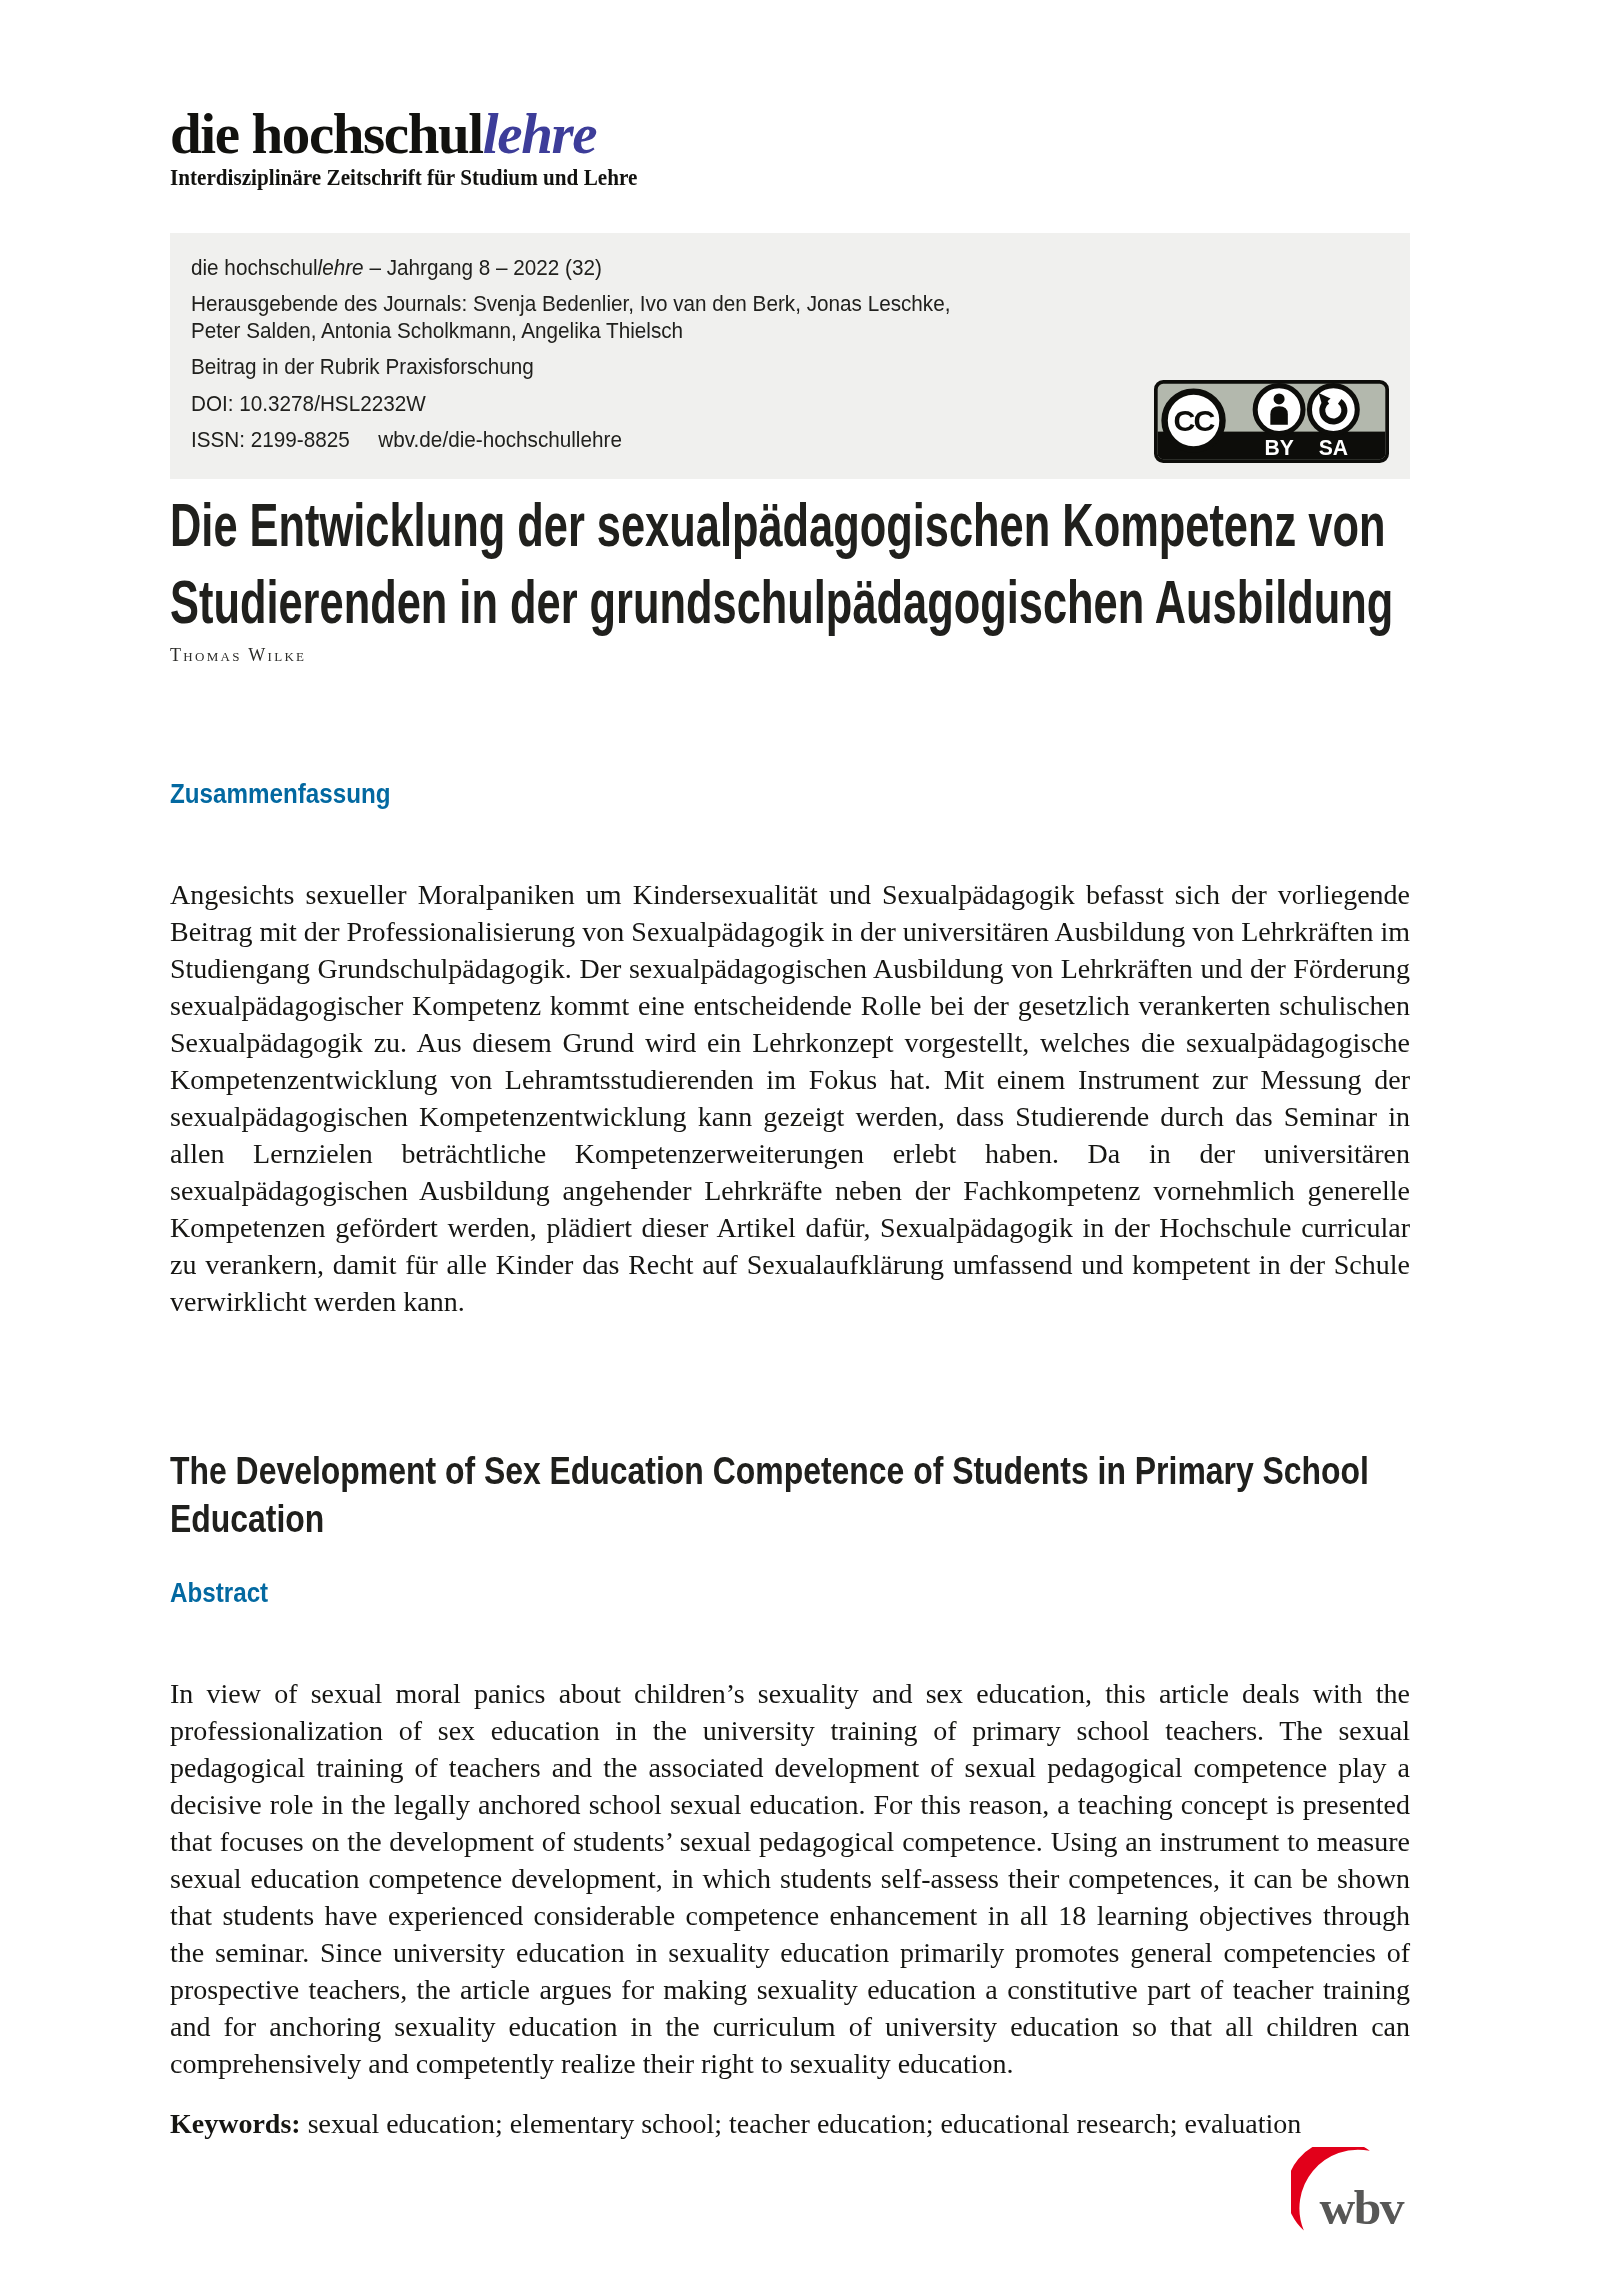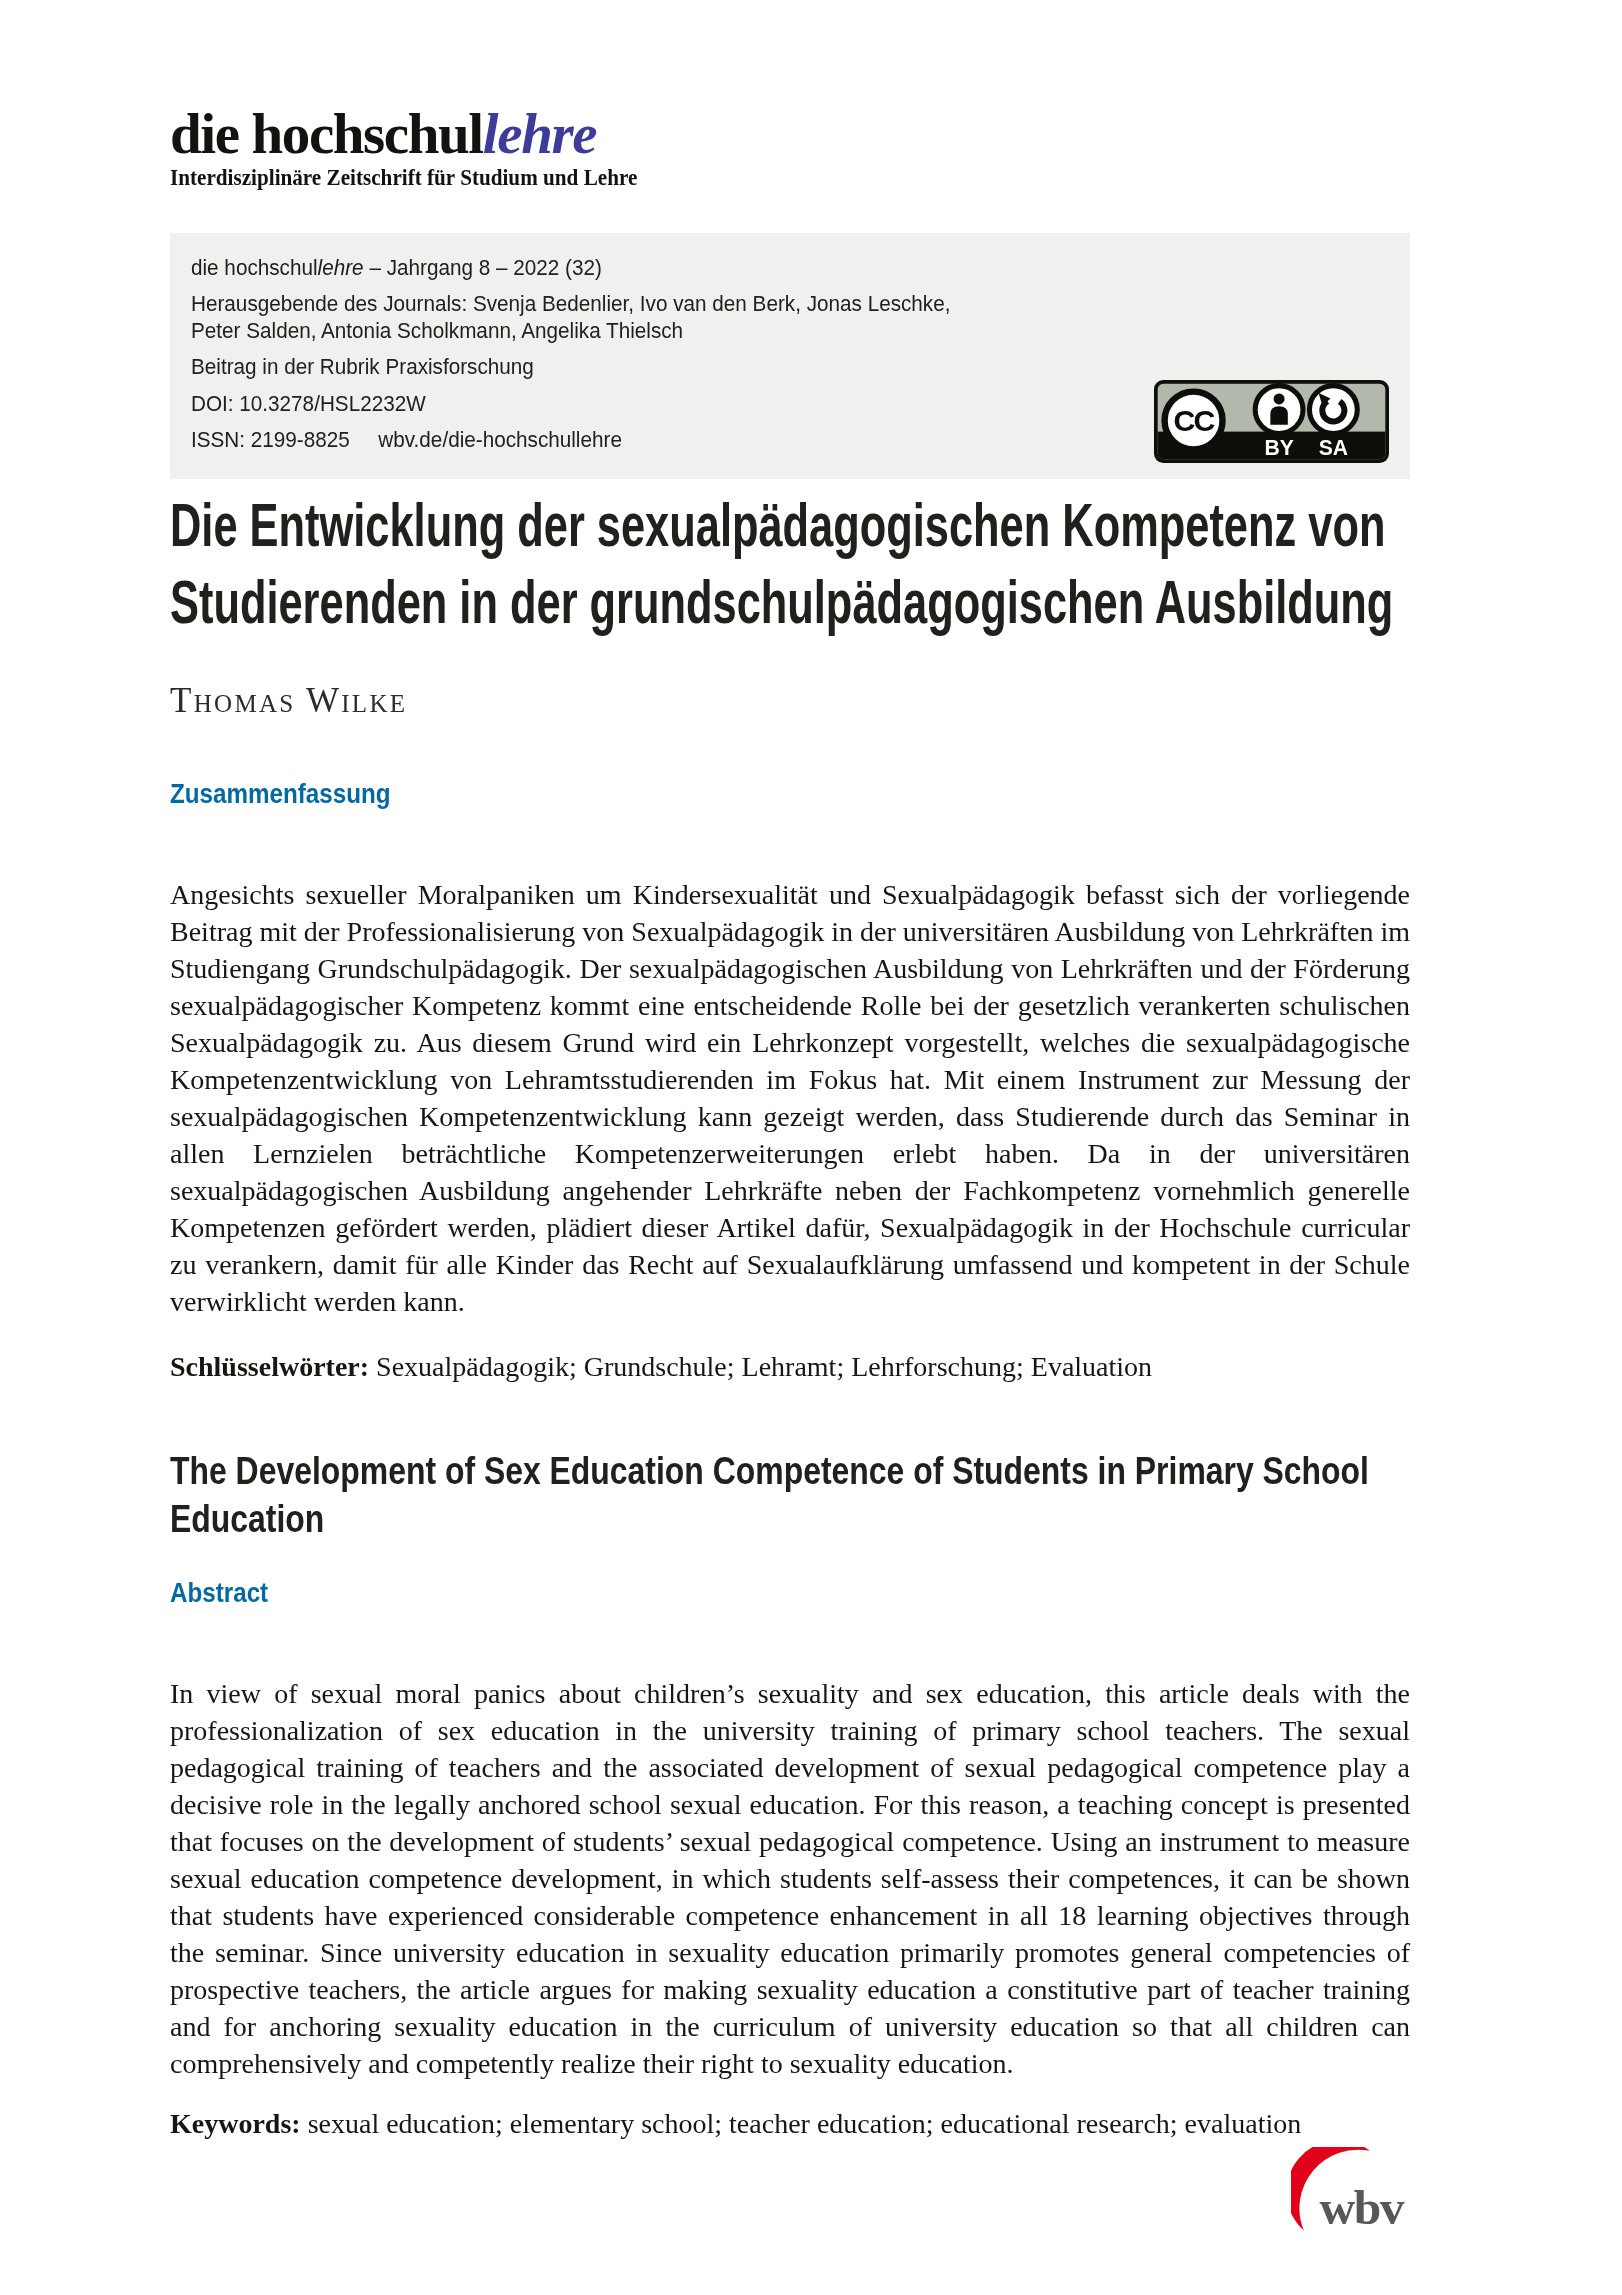--- a/index.html
+++ b/index.html
@@ -56,22 +56,22 @@
   
   .condense70{transform:scaleX(0.70);transform-origin:left top;}
   .condense84{transform:scaleX(0.84);transform-origin:left top;}
   .condense88{transform:scaleX(0.88);transform-origin:left top;}
   .title-de{top:486px;}
   .title-de .tl{
     font-family:"Liberation Sans",sans-serif;font-weight:bold;
     font-size:62px;line-height:77px;color:#20201d;white-space:nowrap;
   }
   .author{
-    top:681px;font-family:"Liberation Serif",serif;
-    font-variant:small-caps;font-size:35px;letter-spacing:2.3px;color:#2b2b28;
+    top:645px;font-family:"Liberation Serif",serif;
+    font-variant:small-caps;font-size:18px;letter-spacing:2.3px;color:#2b2b28;
   }
   .sec-h{
     font-family:"Liberation Sans",sans-serif;font-weight:bold;
     font-size:27.5px;color:#0369a1;white-space:nowrap;
   }
   .h-zus{top:778px;}
   .h-abs{top:1577px;}
   .title-en{top:1447px;}
   .title-en .tl{
     font-family:"Liberation Sans",sans-serif;font-weight:bold;
@@ -153,21 +153,20 @@
       <div class="tl">Studierenden in der grundschulpädagogischen Ausbildung</div>
     </div>
   </h1>
 
   <div class="col author">Thomas Wilke</div>
 
   <h2 class="col sec-h h-zus">
     <span class="condense88" style="display:inline-block">Zusammenfassung</span>
   </h2>
   <p class="col body-p p-de">Angesichts sexueller Moralpaniken um Kindersexualität und Sexualpädagogik befasst sich der vorliegende Beitrag mit der Professionalisierung von Sexualpädagogik in der universitären Ausbildung von Lehrkräften im Studiengang Grundschulpädagogik. Der sexualpädagogischen Ausbildung von Lehrkräften und der Förderung sexualpädagogischer Kompetenz kommt eine entscheidende Rolle bei der gesetzlich verankerten schulischen Sexualpädagogik zu. Aus diesem Grund wird ein Lehrkonzept vorgestellt, welches die sexualpädagogische Kompetenzentwicklung von Lehramtsstudierenden im Fokus hat. Mit einem Instrument zur Messung der sexualpädagogischen Kompetenzentwicklung kann gezeigt werden, dass Studierende durch das Seminar in allen Lernzielen beträchtliche Kompetenzerweiterungen erlebt haben. Da in der universitären sexualpädagogischen Ausbildung angehender Lehrkräfte neben der Fachkompetenz vornehmlich generelle Kompetenzen gefördert werden, plädiert dieser Artikel dafür, Sexualpädagogik in der Hochschule curricular zu verankern, damit für alle Kinder das Recht auf Sexualaufklärung umfassend und kompetent in der Schule verwirklicht werden kann.</p>
-  <p class="col kw kw-de"><b>Schlüsselwörter:</b><span> Sexualpädagogik; Grundschule; Lehramt; Lehrforschung; Evaluation</span></p>
 
   <h2 class="col title-en">
     <div class="condense84">
       <div class="tl">The Development of Sex Education Competence of Students in Primary School</div>
       <div class="tl">Education</div>
     </div>
   </h2>
 
   <h3 class="col sec-h h-abs">
     <span class="condense88" style="display:inline-block">Abstract</span>

